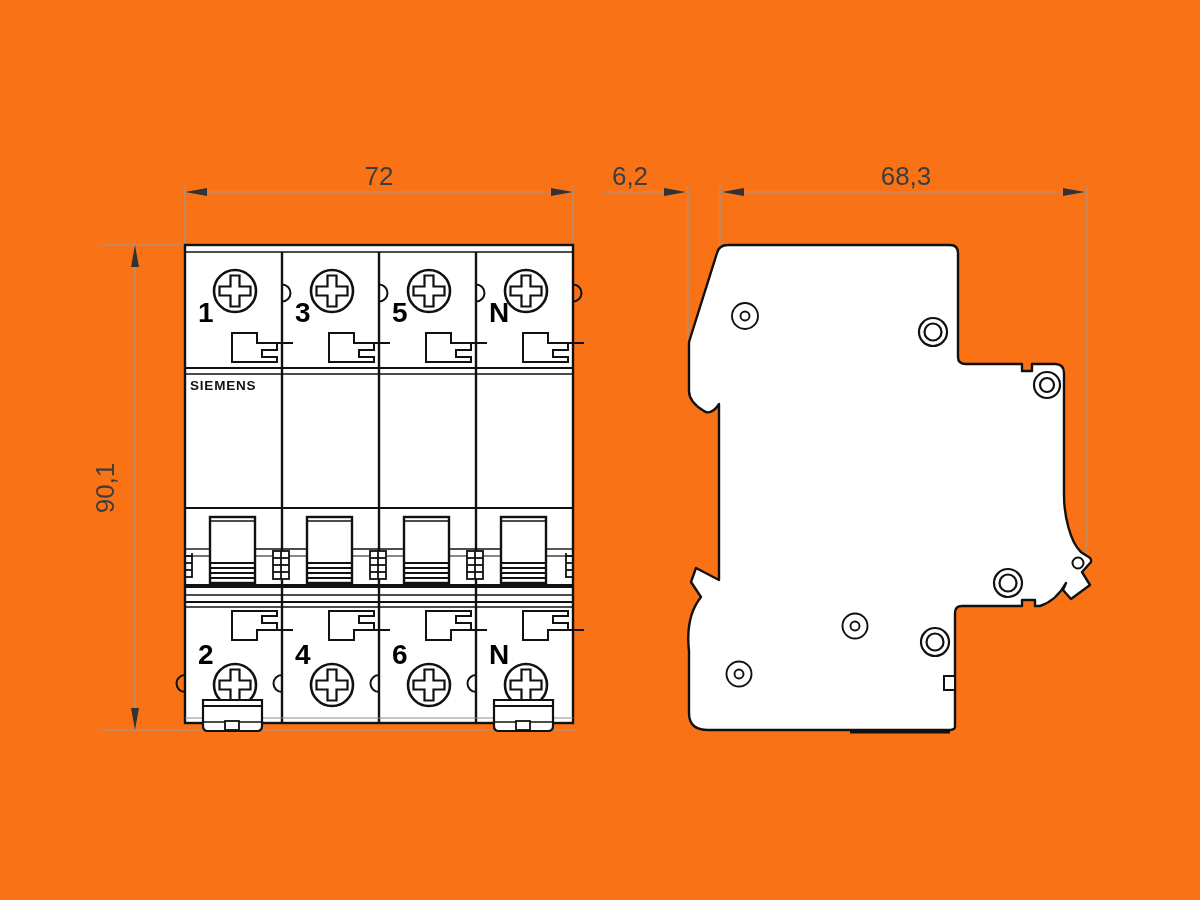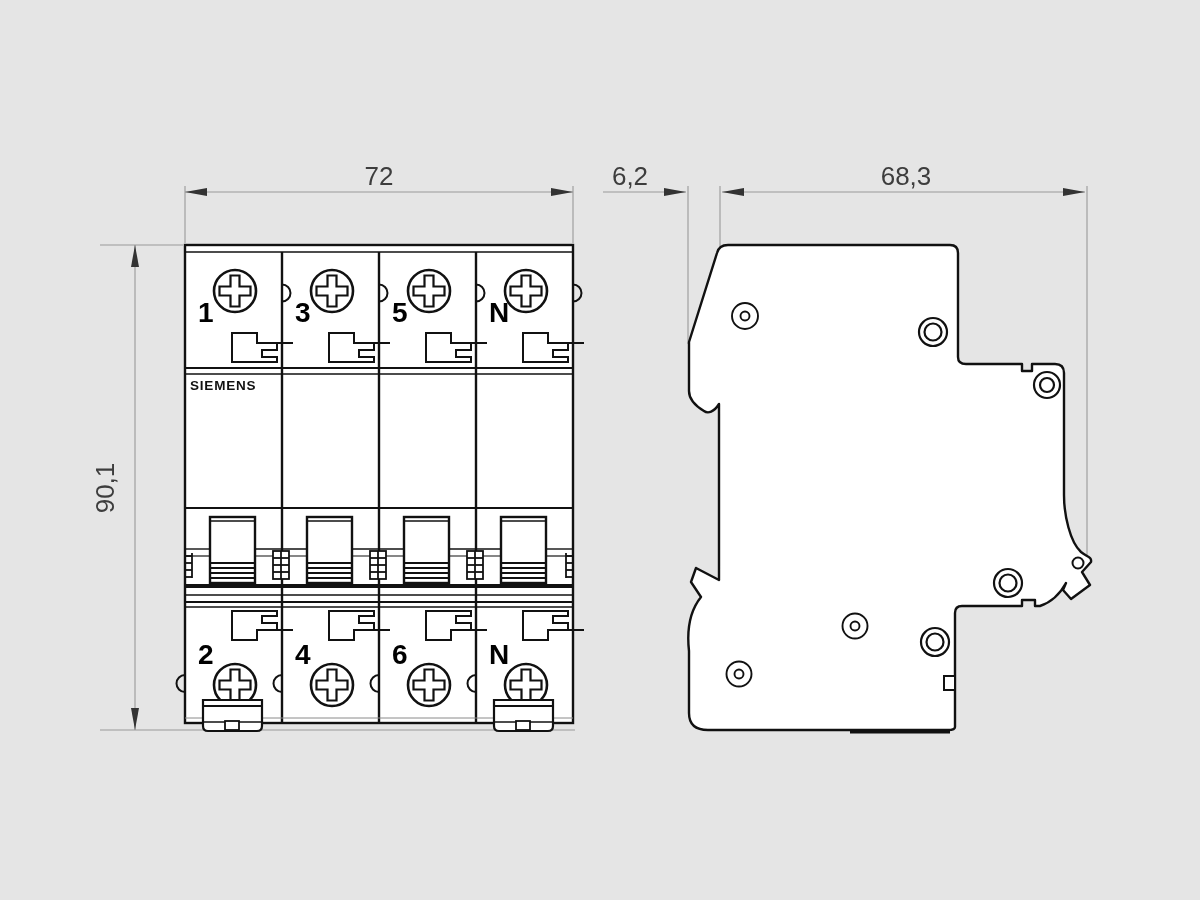--- a/index.html
+++ b/index.html
@@ -1,16 +1,16 @@
 <!DOCTYPE html>
 <html><head>
 <meta charset="utf-8">
 <style>
   html,body{margin:0;padding:0;background:#ffffff;}
-  .stage{position:relative;width:1200px;height:900px;background:#e5e5e5;overflow:hidden;
+  .stage{position:relative;width:1200px;height:900px;background:#f97316;overflow:hidden;
          font-family:"Liberation Sans", sans-serif;}
   svg{display:block;}
   .body-line{stroke:#111111;fill:none;}
   .thin{stroke:#999999;stroke-width:1.1;fill:none;}
   .step-line{stroke:#8a8a8a;stroke-width:1;fill:none;}
   .dim-text{fill:#3d3d3d;font-size:26px;font-family:"Liberation Sans", sans-serif;}
   .terminal-text{fill:#000000;font-size:28px;font-weight:bold;font-family:"Liberation Sans", sans-serif;}
   .brand-text{fill:#111111;font-size:13.5px;font-weight:bold;letter-spacing:0.8px;
               font-family:"Liberation Sans", sans-serif;}
   .arrow{fill:#333333;stroke:none;}

